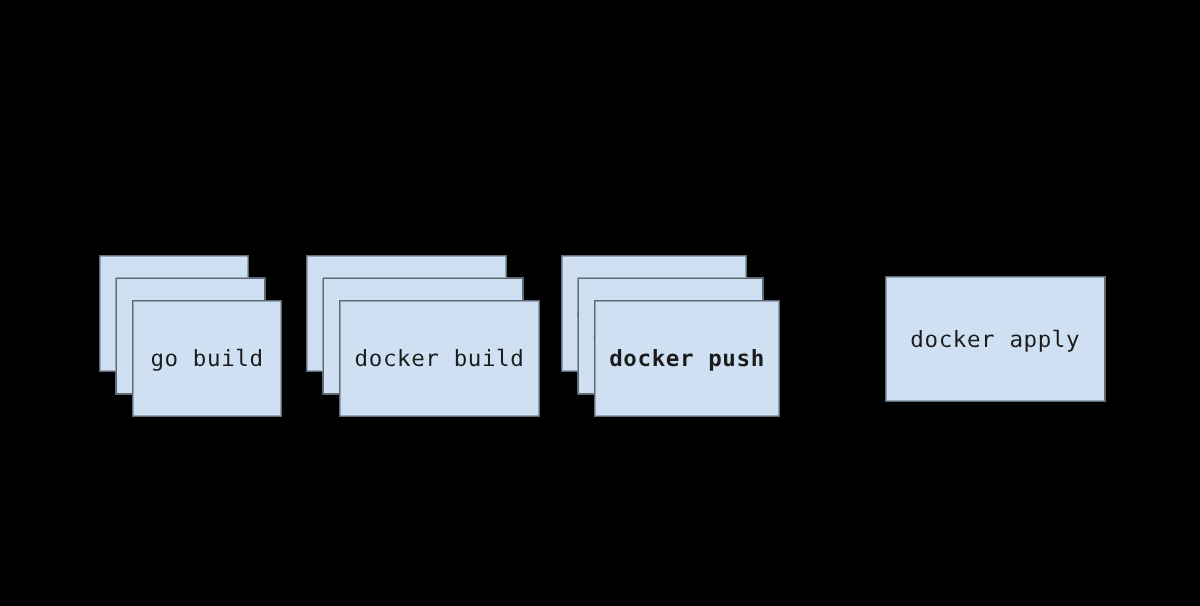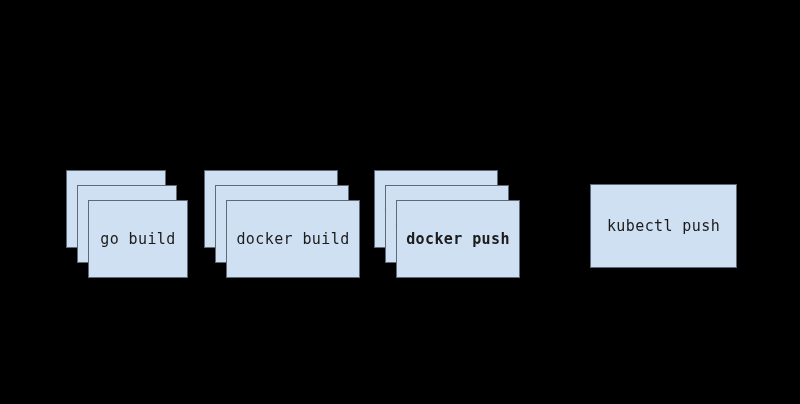--- a/index.html
+++ b/index.html
@@ -105,18 +105,18 @@
         </div>
         <div class="card mid" style="left: 385px; top: 185px; width: 124px; height: 78px; background: rgb(207, 224, 243); border-color: rgb(93, 107, 121); z-index: 31;">
           <span class="card-label" style="color: rgb(27, 27, 27);">docker push</span>
         </div>
         <div class="card front" style="left: 396px; top: 200px; width: 124px; height: 78px; background: rgb(207, 224, 243); border-color: rgb(93, 107, 121); z-index: 32;">
           <span class="card-label" style="color: rgb(27, 27, 27);">docker push</span>
         </div>
       </div>
       <div class="node-group" style="left: 0px; top: 0px; width: 800px; height: 404px;">
         <div class="card front" style="left: 590px; top: 184px; width: 147px; height: 84px; background: rgb(207, 224, 243); border-color: rgb(93, 107, 121); z-index: 40;">
-          <span class="card-label" style="color: rgb(27, 27, 27);">kubectl push</span>
+          <span class="card-label" style="color: rgb(27, 27, 27);">docker apply</span>
         </div>
       </div>
     </div>
 
 </div>
 
 </body></html>

